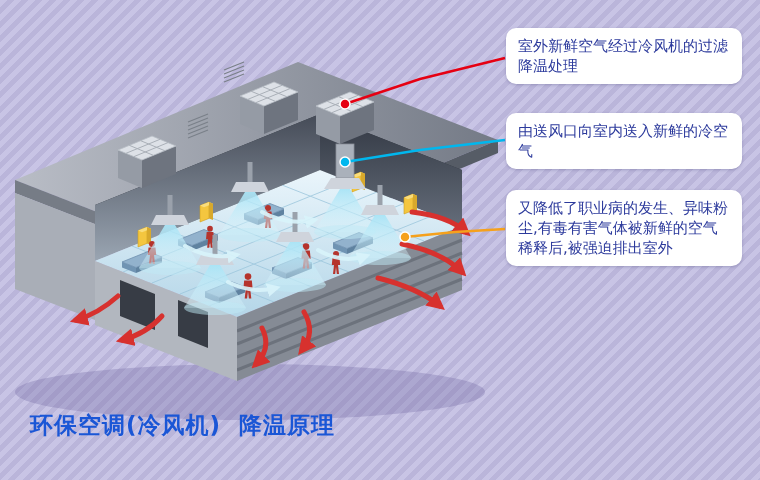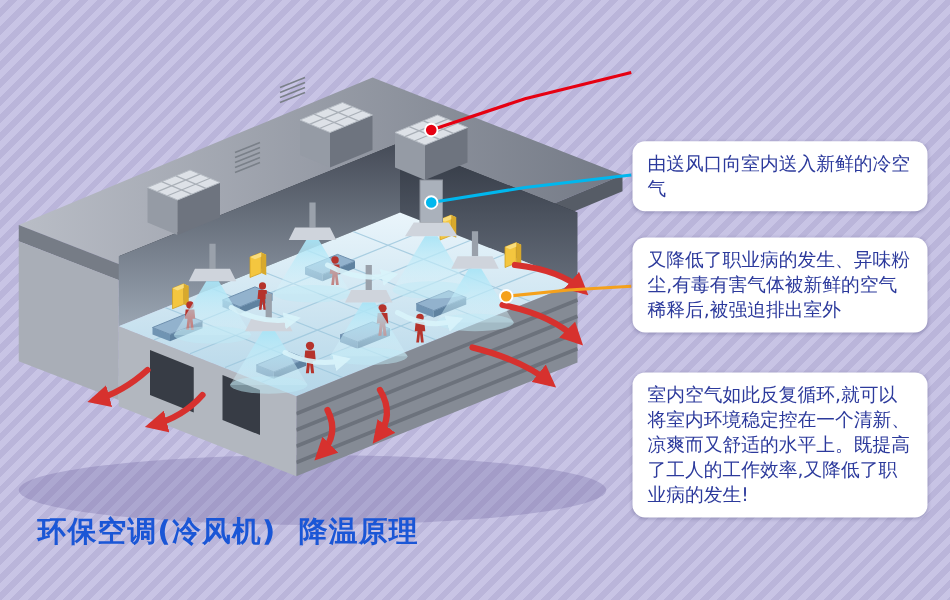--- a/index.html
+++ b/index.html
@@ -199,24 +199,24 @@
     <g>
       <polyline points="345,104 420,79 505,58" stroke="#e60012" stroke-width="2.5" fill="none"></polyline>
       <circle cx="345" cy="104" r="5" fill="#e60012" stroke="#ffffff" stroke-width="1.5"></circle>
       <polyline points="345,162 420,150 505,140" stroke="#00b7ee" stroke-width="2.5" fill="none"></polyline>
       <circle cx="345" cy="162" r="5" fill="#00b7ee" stroke="#ffffff" stroke-width="1.5"></circle>
       <polyline points="405,237 455,232 505,229" stroke="#f5a11c" stroke-width="2.5" fill="none"></polyline>
       <circle cx="405" cy="237" r="5" fill="#f5a11c" stroke="#ffffff" stroke-width="1.5"></circle>
     </g>
   </svg>
 
+  <div class="callout callout-1">
+    <p>室外新鲜空气经过冷风机的过滤降温处理</p>
+  </div>
   <div class="callout callout-2">
     <p>由送风口向室内送入新鲜的冷空气</p>
   </div>
   <div class="callout callout-3">
     <p>又降低了职业病的发生、异味粉尘,有毒有害气体被新鲜的空气稀释后,被强迫排出室外</p>
   </div>
-  <div class="callout callout-4">
-    <p>室内空气如此反复循环,就可以将室内环境稳定控在一个清新、凉爽而又舒适的水平上。既提高了工人的工作效率,又降低了职业病的发生!</p>
-  </div>
 
   <div class="title">环保空调(冷风机)  降温原理</div>
 </div>
 
 </body></html>

